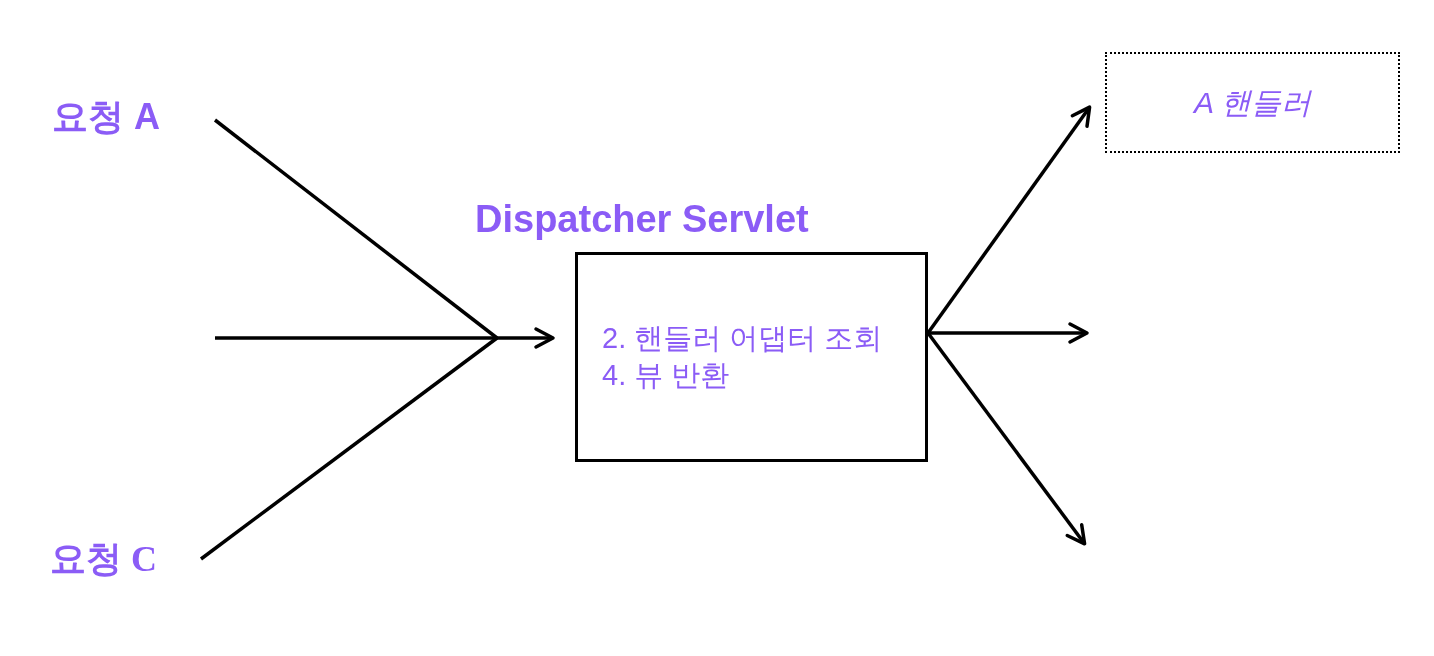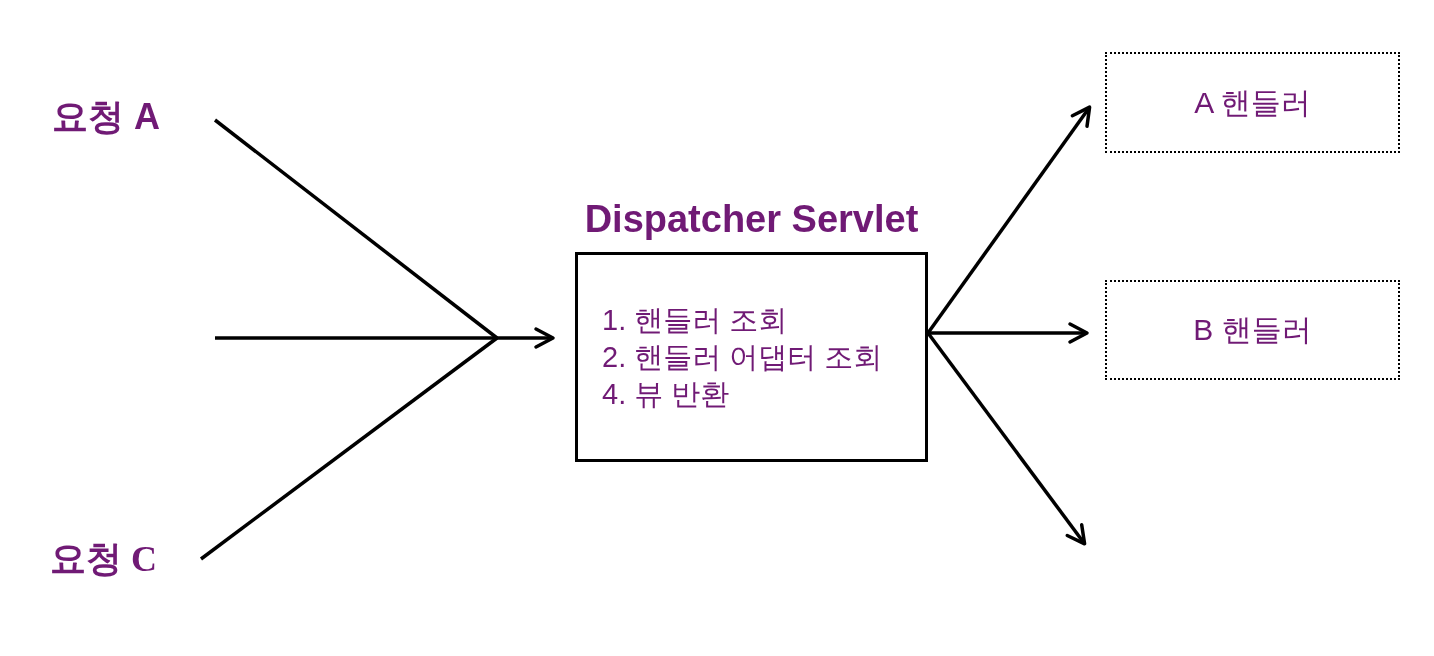--- a/index.html
+++ b/index.html
@@ -2,21 +2,21 @@
 <html><head>
 <meta charset="utf-8">
 <style>
   html, body { margin: 0; padding: 0; background: #ffffff; }
   #canvas {
     position: relative;
     width: 1434px;
     height: 656px;
     background: #ffffff;
     font-family: "Liberation Sans", "DejaVu Sans", sans-serif;
-    color: #701a75;
+    color: #8b5cf6;
     overflow: hidden;
   }
   #arrow-layer {
     position: absolute;
     left: 0; top: 0;
     width: 1434px; height: 656px;
     pointer-events: none;
   }
   .request-label {
     position: absolute;
@@ -26,21 +26,20 @@
     line-height: 1;
   }
   #request-a { left: 52px;  top: 99px;  }
   #request-b { left: 48px;  top: 319px; }
   #request-c { left: 50px;  top: 541px; font-family: Liberation Serif, serif; }
 
   #dispatcher-title {
     position: absolute;
     left: 475px; top: 200px;
     width: 553px;
-    text-align: center;
     font-size: 38px;
     font-weight: 700;
     white-space: nowrap;
     line-height: 1;
   }
   #dispatcher-box {
     position: absolute;
     left: 575px; top: 252px;
     width: 353px; height: 210px;
     border: 3px solid #000000;
@@ -58,20 +57,21 @@
   }
   .handler-box {
     position: absolute;
     left: 1105px;
     width: 295px;
     border: 2px dotted #000000;
     box-sizing: border-box;
     display: flex;
     align-items: center;
     justify-content: center;
+    font-style: italic;
   }
   #handler-a { top: 52px;  height: 101px; }
   #handler-b { top: 280px; height: 100px; }
   #handler-c { top: 495px; height: 102px; }
   .handler-label {
     font-size: 30px;
     font-weight: 400;
     white-space: nowrap;
     line-height: 1;
   }
@@ -97,25 +97,21 @@
     <line x1="928" y1="333" x2="1089" y2="108" stroke="#000000" stroke-width="3.5" marker-end="url(#ah)"></line>
     <line x1="928" y1="333" x2="1086" y2="333" stroke="#000000" stroke-width="3.5" marker-end="url(#ah)"></line>
     <line x1="928" y1="333" x2="1084" y2="543" stroke="#000000" stroke-width="3.5" marker-end="url(#ah)"></line>
   </svg>
 
   <div id="request-a" class="request-label">요청 A</div>
   <div id="request-c" class="request-label">요청 C</div>
 
   <div id="dispatcher-title">Dispatcher Servlet</div>
   <div id="dispatcher-box">
-    <div class="dispatcher-step">1. 핸들러 조회</div>
     <div class="dispatcher-step">2. 핸들러 어댑터 조회</div>
     <div class="dispatcher-step">4. 뷰 반환</div>
   </div>
 
   <div id="handler-a" class="handler-box">
     <span class="handler-label">A 핸들러</span>
   </div>
-  <div id="handler-b" class="handler-box">
-    <span class="handler-label">B 핸들러</span>
-  </div>
 
 </div>
 
 </body></html>

